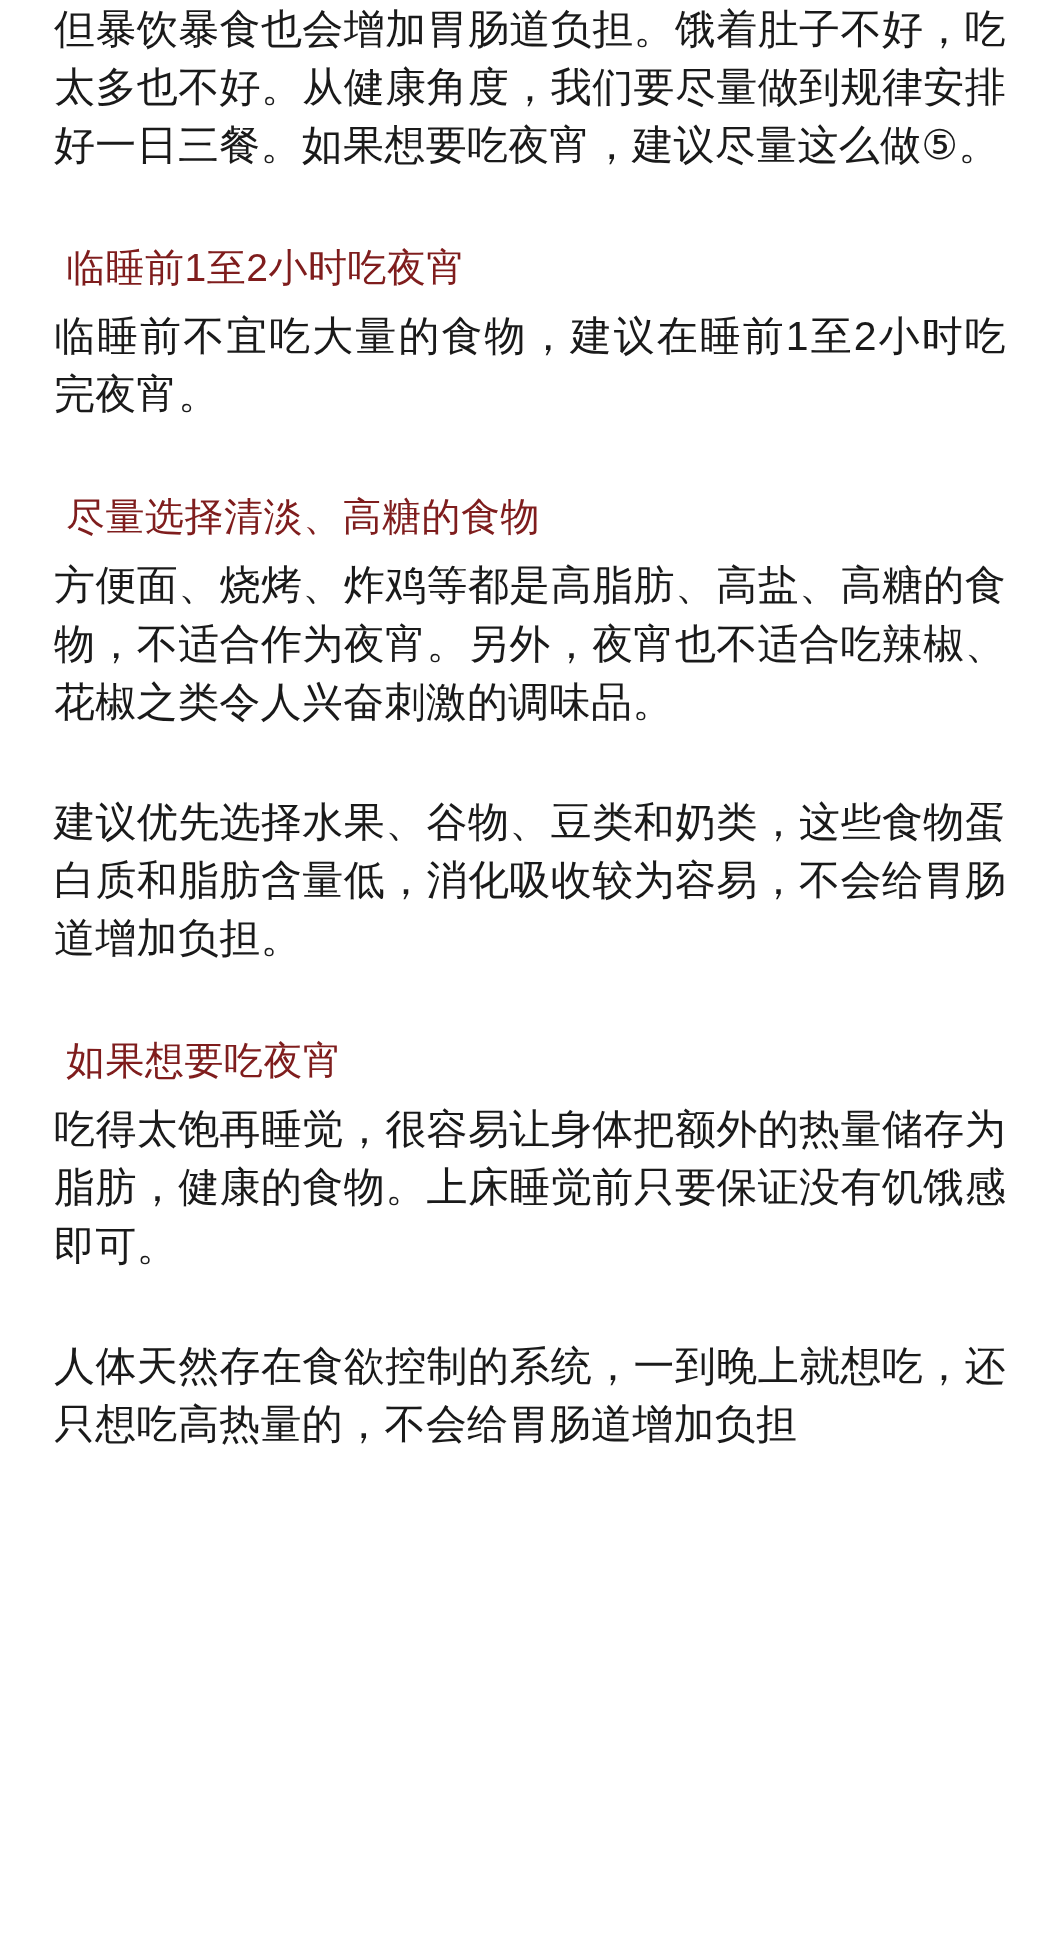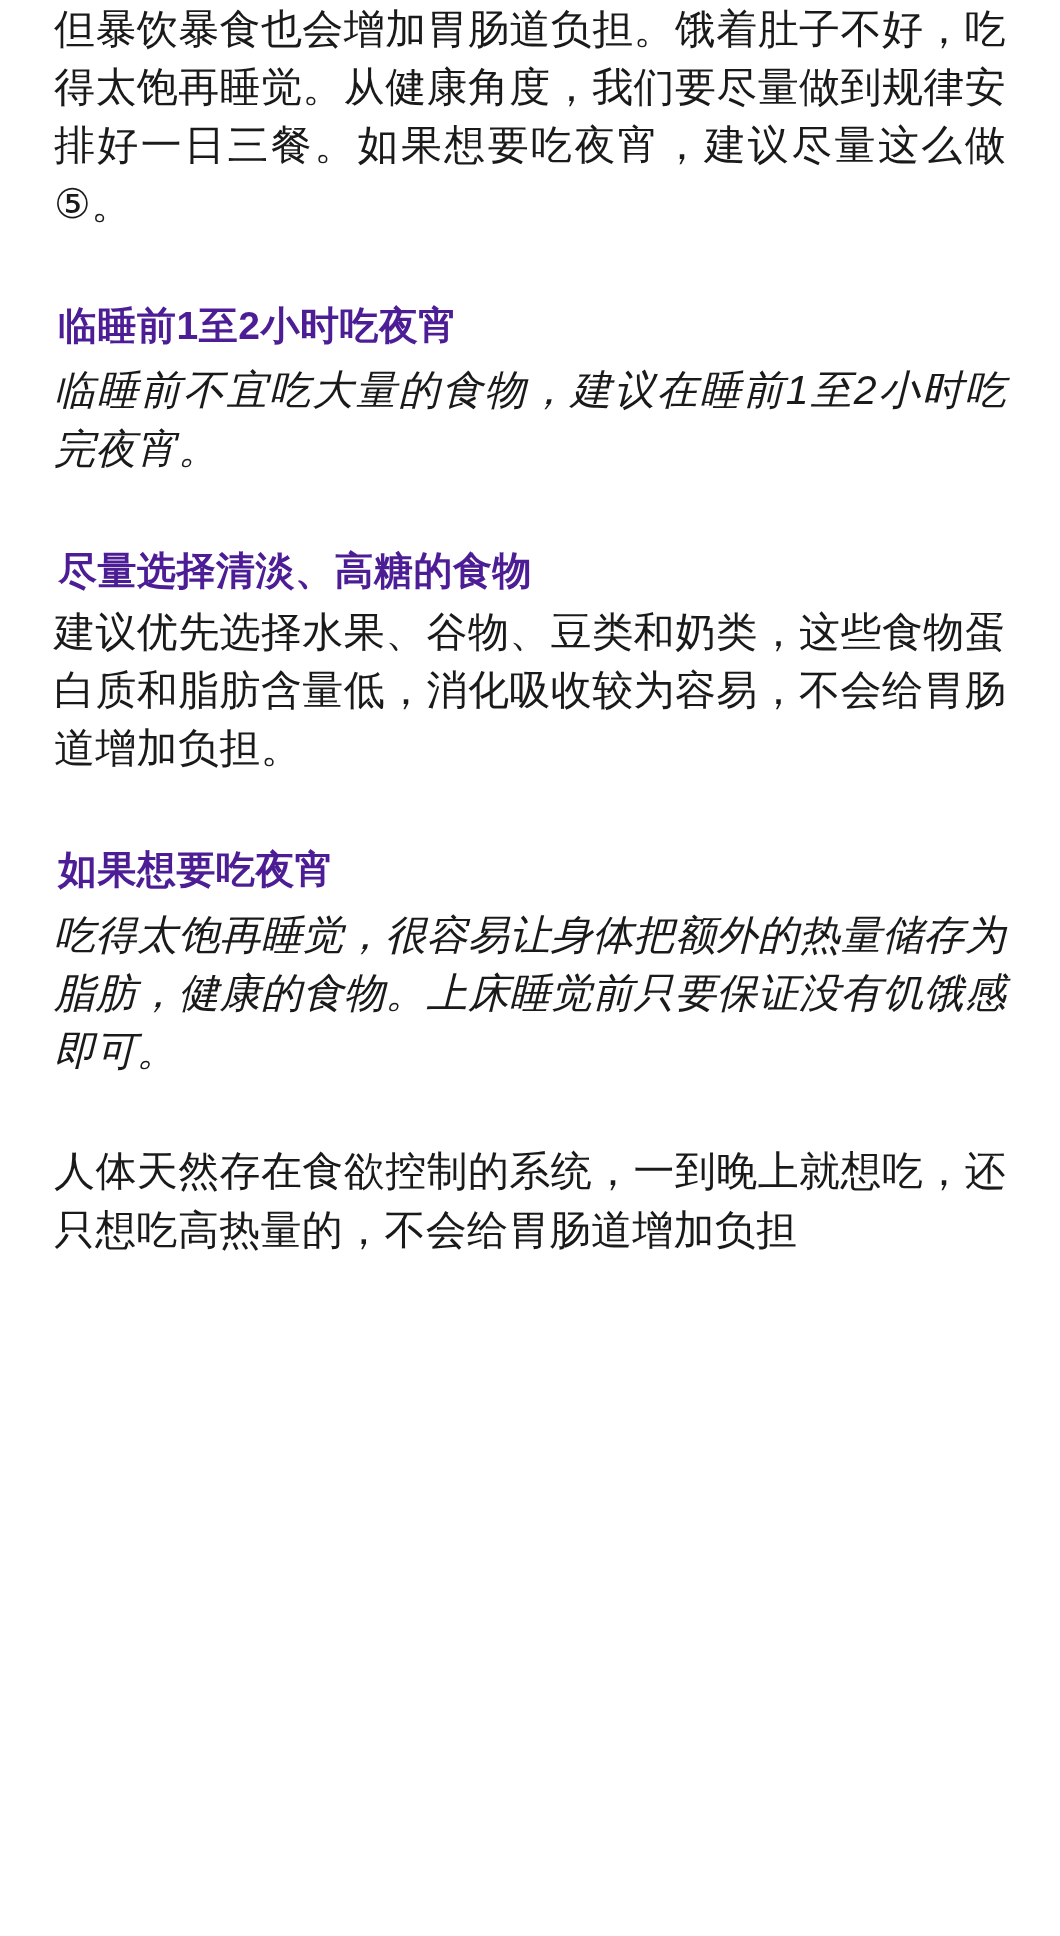--- a/index.html
+++ b/index.html
@@ -28,46 +28,46 @@
     text-align: justify;
     text-justify: inter-character;
     word-break: break-all;
   }
   .para + .para {
     margin-top: 62px;
   }
   .heading {
     font-size: 39px;
     line-height: 1.4;
-    color: #4c1d95;
-    font-weight: 700;
+    color: #7f1d1d;
+    font-weight: 400;
     letter-spacing: 0.5px;
-    margin: 4px;
+    margin: 12px;
   }
   .block-gap-before-heading {
     margin-top: 66px;
   }
   .block-gap-after-heading {
     margin-top: 8px;
-    font-style: italic;
   }
   .spacer-top {
     height: 0px;
   }
 </style>
 </head>
 <body>
 
 <div class="article">
   <div class="spacer-top"></div>
 
-  <p class="para">但暴饮暴食也会增加胃肠道负担。饿着肚子不好，吃得太饱再睡觉。从健康角度，我们要尽量做到规律安排好一日三餐。如果想要吃夜宵，建议尽量这么做⑤。</p>
+  <p class="para">但暴饮暴食也会增加胃肠道负担。饿着肚子不好，吃太多也不好。从健康角度，我们要尽量做到规律安排好一日三餐。如果想要吃夜宵，建议尽量这么做⑤。</p>
 
   <h3 class="heading block-gap-before-heading">临睡前1至2小时吃夜宵</h3>
   <p class="para block-gap-after-heading">临睡前不宜吃大量的食物，建议在睡前1至2小时吃完夜宵。</p>
 
   <h3 class="heading block-gap-before-heading">尽量选择清淡、高糖的食物</h3>
+  <p class="para block-gap-after-heading">方便面、烧烤、炸鸡等都是高脂肪、高盐、高糖的食物，不适合作为夜宵。另外，夜宵也不适合吃辣椒、花椒之类令人兴奋刺激的调味品。</p>
   <p class="para">建议优先选择水果、谷物、豆类和奶类，这些食物蛋白质和脂肪含量低，消化吸收较为容易，不会给胃肠道增加负担。</p>
 
   <h3 class="heading block-gap-before-heading">如果想要吃夜宵</h3>
   <p class="para block-gap-after-heading">吃得太饱再睡觉，很容易让身体把额外的热量储存为脂肪，健康的食物。上床睡觉前只要保证没有饥饿感即可。</p>
   <p class="para">人体天然存在食欲控制的系统，一到晚上就想吃，还只想吃高热量的，不会给胃肠道增加负担</p>
 </div>
 
 </body></html>

